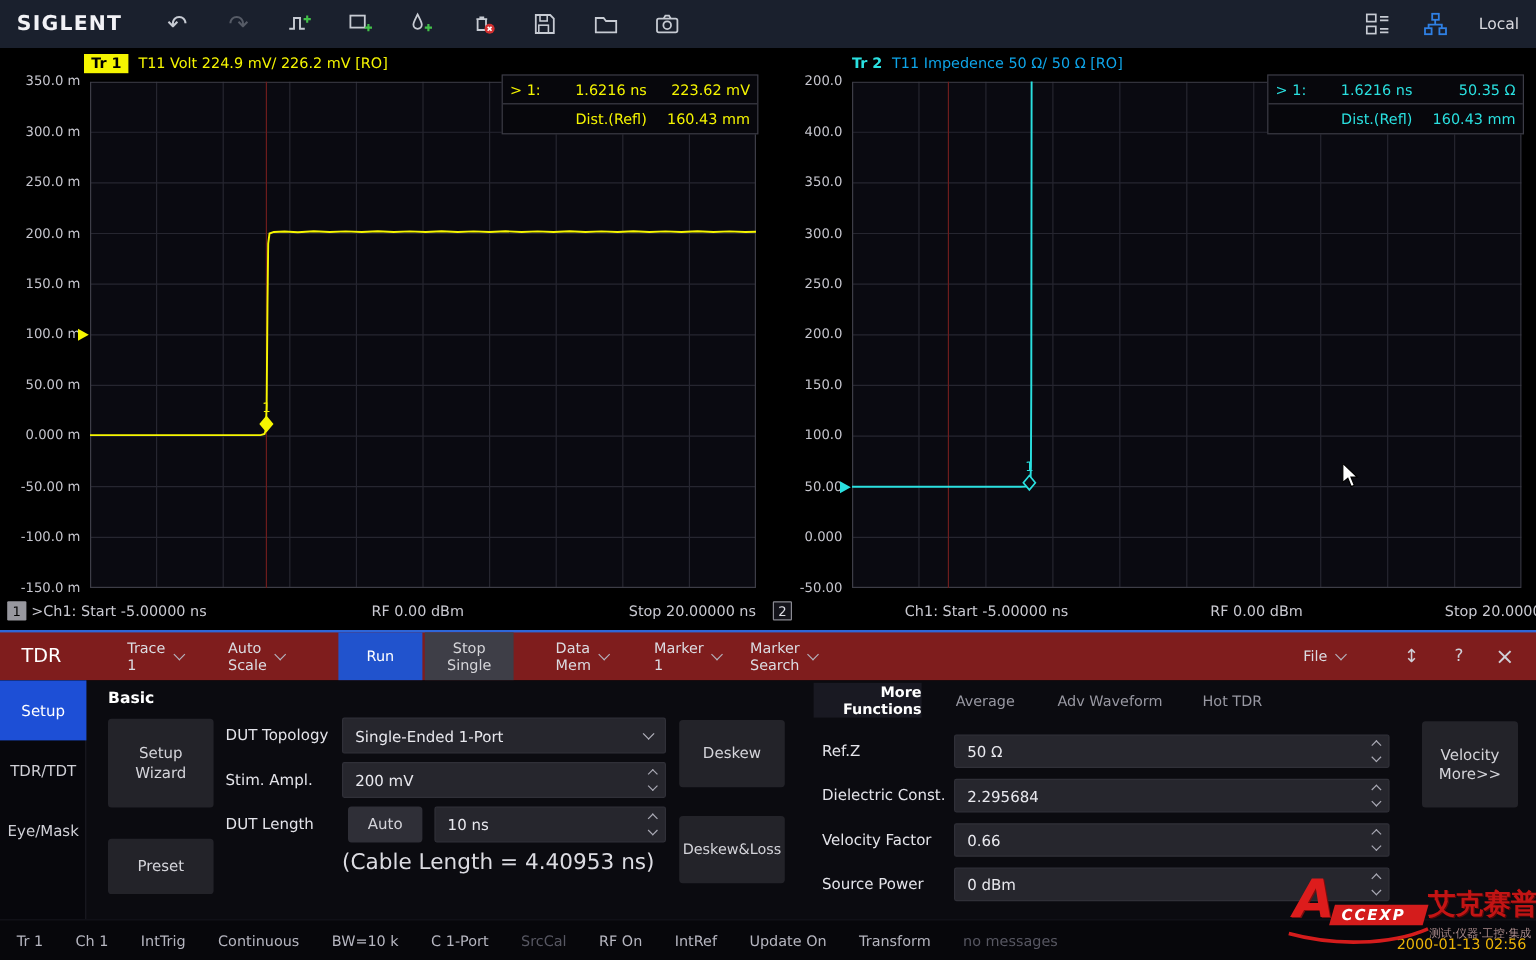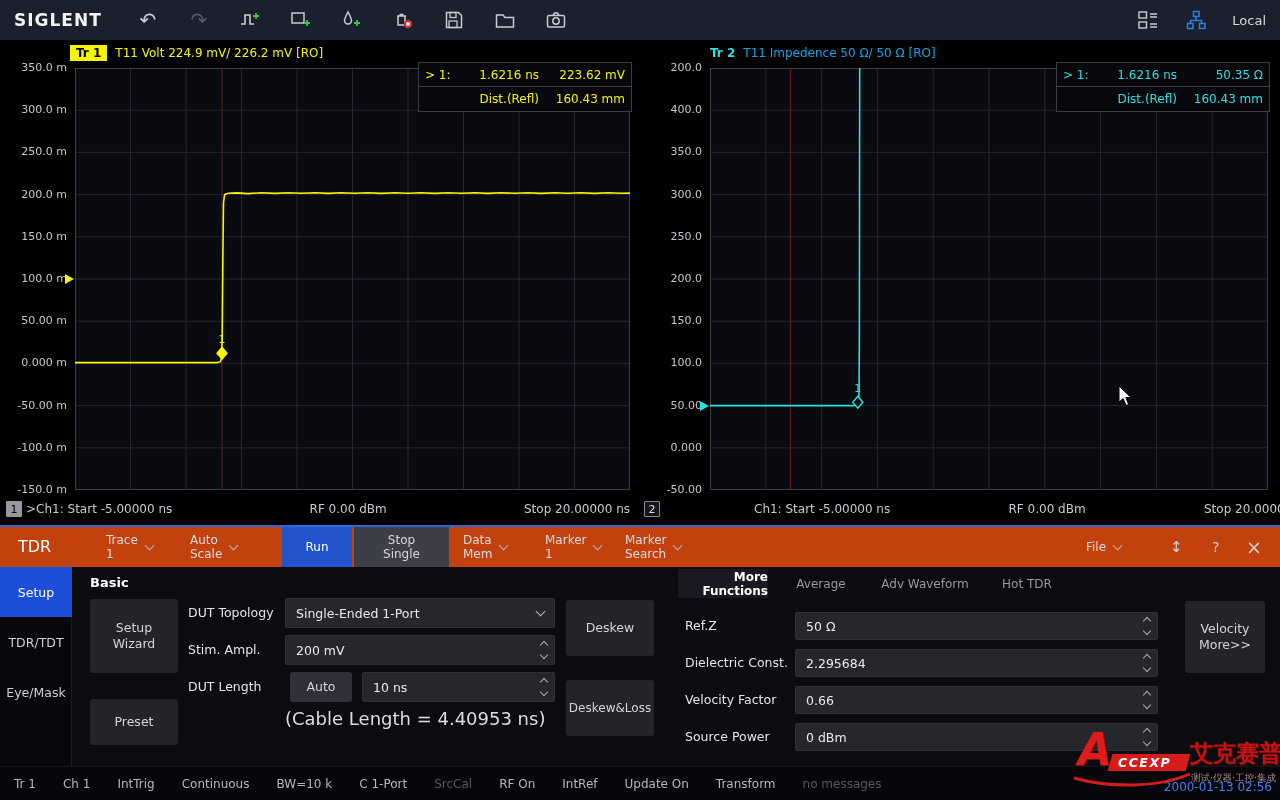--- a/index.html
+++ b/index.html
@@ -43,21 +43,21 @@
 
   .pfooter { position:absolute; display:flex; justify-content:space-between; font-size:12px; color:#c9c9d1; }
   .badge { position:absolute; width:16px; height:16px; font-size:11px; display:flex; align-items:center;
            justify-content:center; border-radius:1px; }
   .badge1 { background:#97979e; color:#000; }
   .badge2 { background:#14141b; color:#e0e0e6; border:1px solid #8a8a92; }
 
   .cursor { position:absolute; z-index:40; }
 
   
-  .menubar { position:absolute; left:0; top:525px; width:1280px; height:42px; background:#c2410c;
+  .menubar { position:absolute; left:0; top:525px; width:1280px; height:42px; background:#7f1d1d;
              border-top:2px solid #2e66d8; }
   .mb-title { position:absolute; left:18px; top:0; height:40px; line-height:40px; color:#fff; font-size:16px; }
   .mitem { position:absolute; top:0; height:40px; display:flex; align-items:center; gap:8px;
            color:#dcdce2; font-size:12px; }
   .mlabel { line-height:14px; }
   .chev { width:7px; height:7px; border-right:1.6px solid #b4b4bf; border-bottom:1.6px solid #b4b4bf;
           transform:rotate(45deg); margin-top:-4px; }
   .mbtn { position:absolute; top:0; height:40px; display:flex; align-items:center; justify-content:center;
           font-size:12px; text-align:center; }
   .run { background:#2153cd; color:#fff; }
@@ -90,21 +90,21 @@
   .ftab { position:absolute; top:569px; height:29px; display:flex; align-items:center; justify-content:center;
           font-size:12px; color:#9898a2; }
   .ftab.active { background:#191922; color:#fff; font-weight:bold; }
 
   
   .statusbar { position:absolute; left:0; top:766px; width:1280px; height:34px; background:#07070b;
                border-top:1px solid #15151c; }
   #status-items { position:absolute; left:14px; top:0; height:34px; display:flex; align-items:center; gap:27px; }
   .sitem { font-size:12px; color:#b6b6c0; white-space:nowrap; }
   .sitem.dim { color:#575762; }
-  .time { position:absolute; right:8px; top:13px; font-size:12px; color:#3b82f6; z-index:1; }
+  .time { position:absolute; right:8px; top:13px; font-size:12px; color:#eab308; z-index:1; }
 
   
   .logo { position:absolute; left:1066px; top:726px; width:212px; height:72px; z-index:6; }
   .logo-a { position:absolute; left:12px; top:0; font-size:44px; font-weight:bold; font-style:italic;
             color:#dd1c1c; text-shadow:1px 1px 0 #7a0d0d; line-height:48px; }
   .ribbon { position:absolute; left:44px; top:28px; width:78px; height:17px; background:#d41c1c;
             transform:skewX(-16deg); }
   .ribbon span { display:block; transform:skewX(16deg); color:#fff; font-weight:bold; font-style:italic;
                  font-size:12.5px; letter-spacing:1.5px; line-height:17px; padding-left:8px; }
   .logo-cn { position:absolute; left:124px; top:12px; font-size:23px; font-weight:bold; color:#c21414;
@@ -300,21 +300,21 @@
       <span class="chev"></span>
     </div>
     <div class="mitem" style="left:190px;">
       <div class="mlabel">
           <div>Auto</div>
           <div>Scale</div>
         </div>
       <span class="chev"></span>
     </div>
     <div class="mbtn run" style="left:282px; width:70px;">Run</div>
-    <div class="mbtn stop" style="left:354px; width:95px;">
+    <div class="mbtn stop" style="left:354px; width:74px;">
       <div>
           <div>Stop</div>
           <div>Single</div>
         </div>
     </div>
     <div class="mitem" style="left:463px;">
       <div class="mlabel">
           <div>Data</div>
           <div>Mem</div>
         </div>

